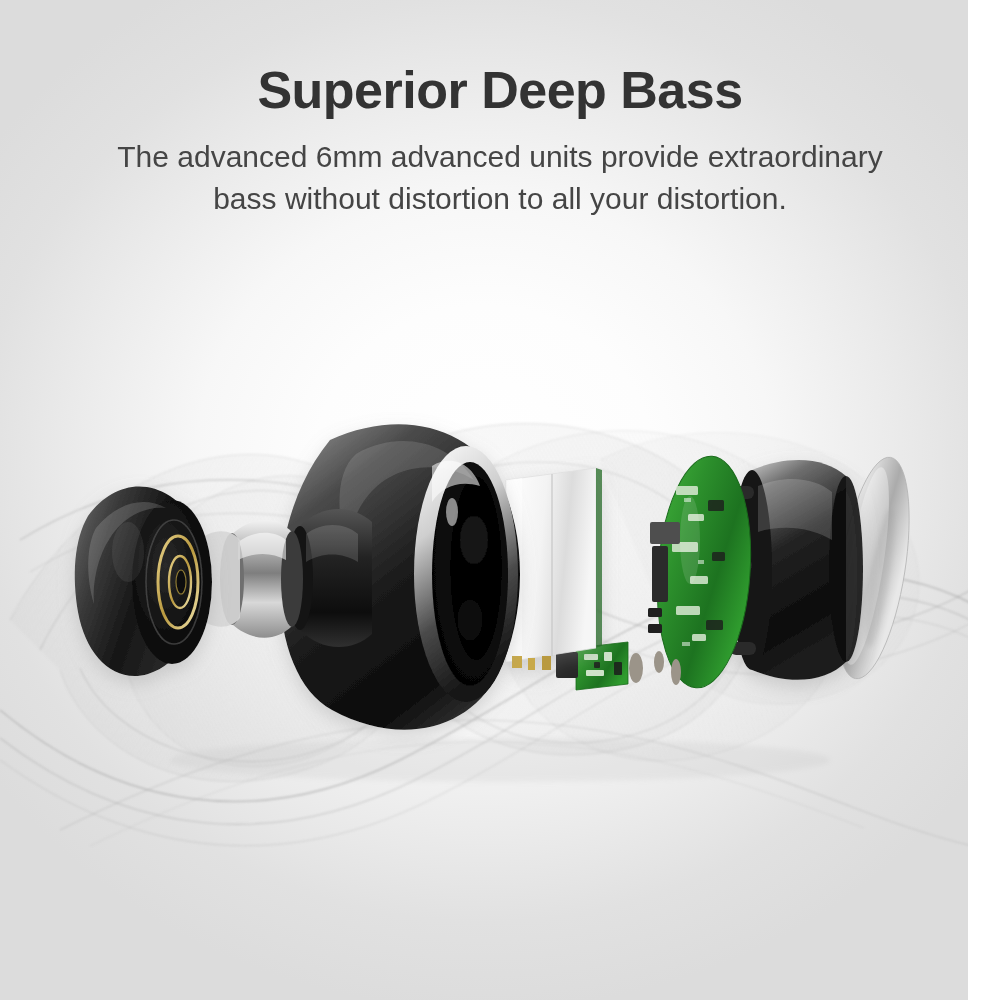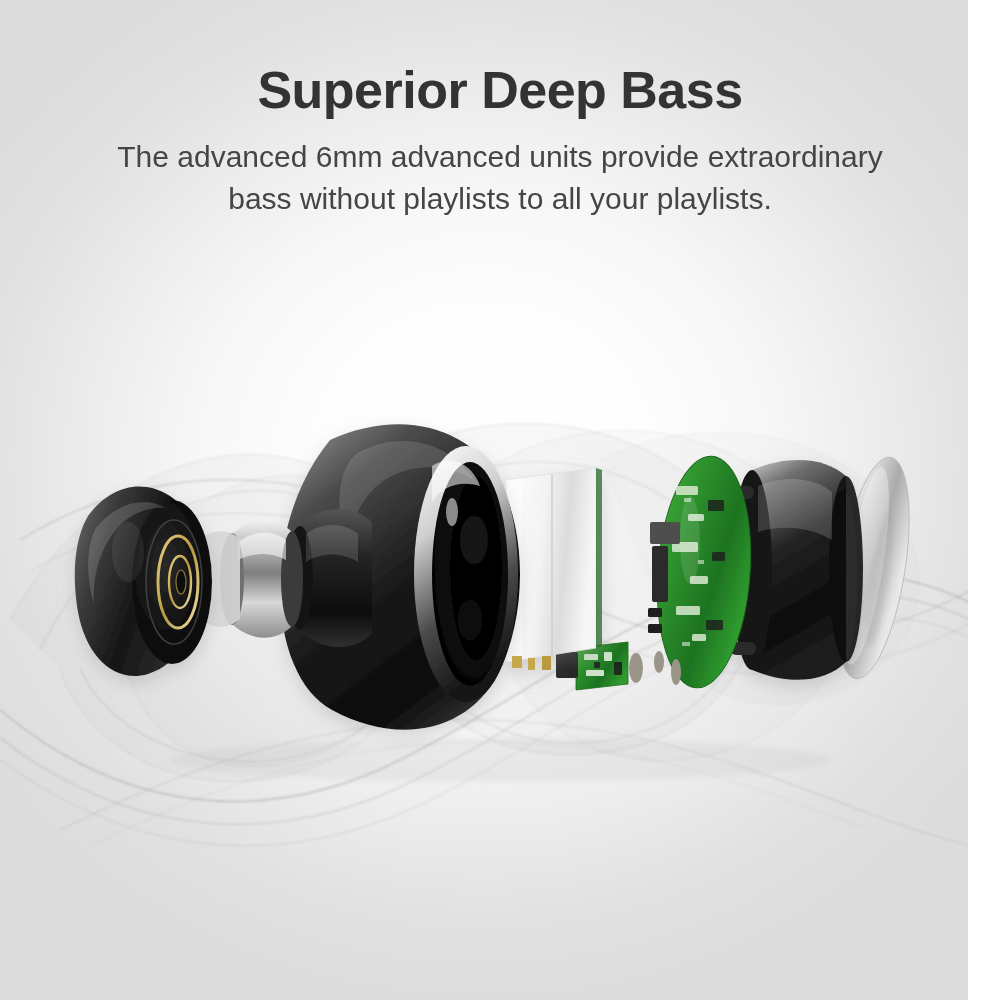--- a/index.html
+++ b/index.html
@@ -65,21 +65,21 @@
 </style>
 </head>
 <body>
 
 <div id="page">
 
   <div class="text-block">
     <h1 class="headline">Superior Deep Bass</h1>
     <p class="subhead">
       <span class="line">The advanced 6mm advanced units provide extraordinary</span>
-      <span class="line">bass without playlists to all your playlists.</span>
+      <span class="line">bass without distortion to all your distortion.</span>
     </p>
   </div>
 
   <div class="scene">
     <svg viewBox="0 0 1000 560" xmlns="http://www.w3.org/2000/svg">
       <defs>
 
         <pattern id="meshA" width="3" height="3" patternUnits="userSpaceOnUse" patternTransform="rotate(35)">
           <rect width="3" height="3" fill="none"></rect>
           <line x1="0" y1="0" x2="0" y2="3" stroke="#8e8e8e" stroke-width="0.9"></line>

